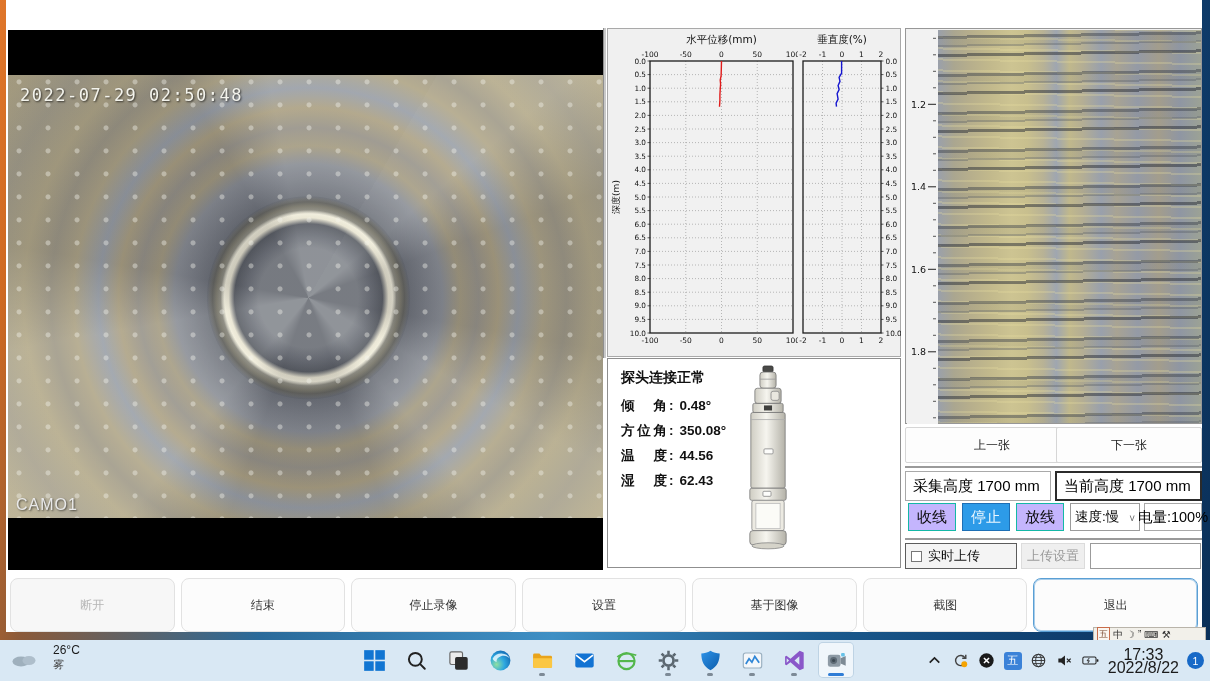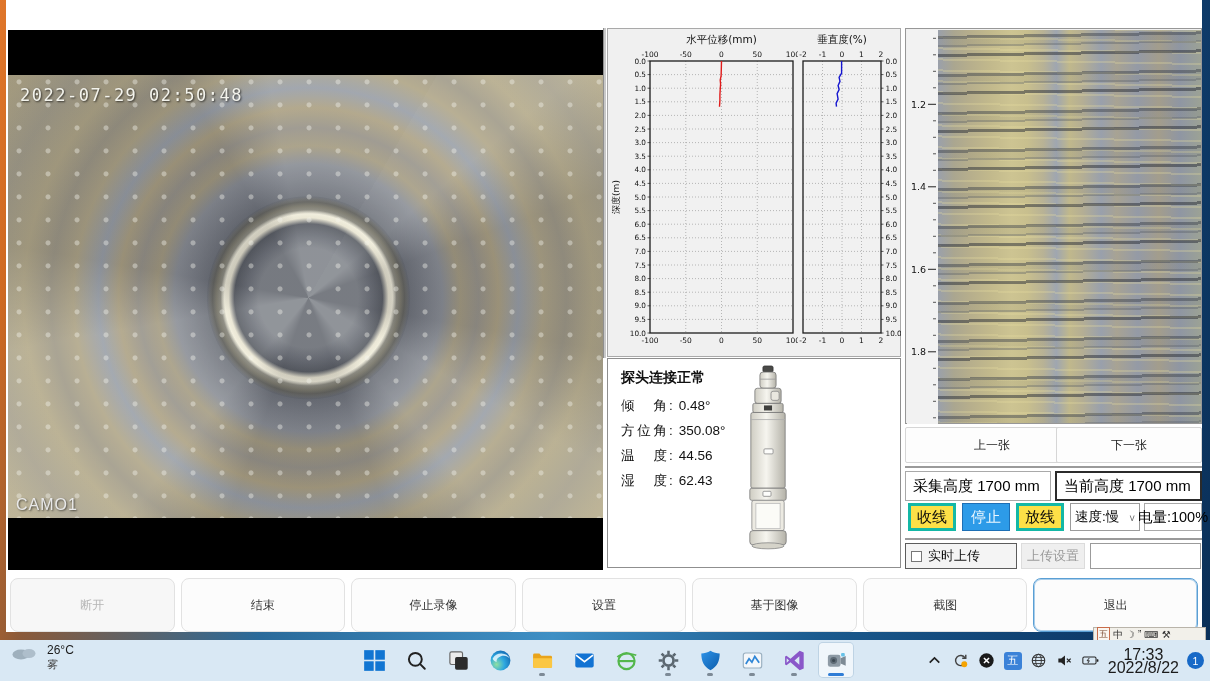--- a/index.html
+++ b/index.html
@@ -28,21 +28,21 @@
 #cam-ts{position:absolute;left:12px;top:55px;font-family:"DejaVu Sans Mono","Liberation Mono",monospace;font-size:17px;letter-spacing:1.5px;color:#f3f3ec;text-shadow:1px 1px 2px rgba(0,0,0,.65)}
 #cam-label{position:absolute;left:8px;top:466px;font-size:16px;letter-spacing:1px;color:#e9e9e9;text-shadow:1px 1px 2px rgba(0,0,0,.6)}
 #splitter{position:absolute;left:597px;top:28px;width:3px;height:330px;background:#c9c9c9;border-left:1px solid #8f8f8f}
 
 #charts{position:absolute;left:601px;top:28px;width:294px;height:329px;background:#f0f0f0;border:1px solid #a9a9a9}
 #chart1{position:absolute;left:2px;top:2px}
 #chart2{position:absolute;left:190px;top:2px}
 
 #probe{position:absolute;left:601px;top:358px;width:294px;height:210px;background:#fff;border:1px solid #8f8f8f}
 #probe-status{position:absolute;left:13px;top:10px;font-size:14px;font-weight:bold;color:#111}
-#probe-fields{position:absolute;left:13px;top:38px;font-size:13.5px;font-weight:normal;color:#111}
+#probe-fields{position:absolute;left:13px;top:38px;font-size:13.5px;font-weight:bold;color:#111}
 .probe-row{display:flex;margin-bottom:7px;align-items:baseline}
 .plabel{display:inline-block;width:46px;text-align:justify;text-align-last:justify}
 .pcolon{margin:0 6px 0 2px}
 #probe-svg{position:absolute;left:112px;top:4px;width:96px;height:202px}
 
 #rightpanel{position:absolute;left:899px;top:28px;width:297px;height:541px}
 #rp-image{position:absolute;left:0;top:0;width:297px;height:396px;background:#f0f0f0;border:1px solid #979797}
 #ruler{position:absolute;left:1px;top:1px;background:#f2f2f2}
 #wall{position:absolute;left:32px;top:1px;width:263px;height:393px;
 background:
@@ -50,41 +50,41 @@
  repeating-linear-gradient(181deg,rgba(232,222,160,.28) 0 2px,transparent 2px 11px),
  linear-gradient(90deg,#9aa0ab 0%,#aaa690 6%,#b6ae8c 12%,#c2b98c 20%,#cdc492 28%,#c8bf8e 34%,#b8b295 40%,#9fa6b0 45%,#c0b88c 50%,#b4ae94 55%,#99a0ac 62%,#a8a393 68%,#949aa6 76%,#a39d8c 84%,#8f96a3 92%,#9ca295 100%);}
 #rp-nav{position:absolute;left:0;top:398px;width:297px;height:38px}
 #rp-nav button{position:absolute;top:1px;height:36px;background:#fdfdfd;border:1px solid #d6d6d6;border-radius:2px;font-size:12px;color:#222;cursor:pointer}
 #btn-prev{left:0;width:174px}#btn-next{left:151px;width:146px}
 #rp-heights{position:absolute;left:0;top:438px;width:297px;height:34px;border-top:2px solid #9a9a9a;padding-top:19px}
 .hbox{position:absolute;top:3px;height:30px;background:#fff;border:1px solid #a9a9a9;font-size:15px;color:#000;display:flex;align-items:center;padding-left:7px}
 #collect-h{left:0;width:146px}#current-h{left:150px;width:147px;border:2px solid #2b2b2b}
 #rp-controls{position:absolute;left:0;top:472px;width:297px;height:36px}
 #rp-controls button{position:absolute;top:3px;height:28px;font-size:15px;cursor:pointer}
-.greenbtn{background:#fde047;border:3px solid #14b8a6;color:#0b0b0b}
+.greenbtn{background:#c4b5fd;border:1px solid #14b8a6;color:#0b0b0b}
 #btn-reelin{left:3px;width:48px}
 .bluebtn{background:#2d9be8;border:1px solid #1d6fb5;color:#eaf6ff}
 #btn-stop{left:57px;width:48px}
 #btn-reelout{left:111px;width:48px}
 #speed{position:absolute;left:165px;top:3px;width:70px;height:28px;background:#fff;border:1px solid #9b9b9b;font-size:13.5px;display:flex;align-items:center;justify-content:space-between;padding:0 4px;cursor:pointer}
 #speed .chev::after{content:"˅";font-size:10px;color:#666}
 #battery-box{position:absolute;left:239px;top:3px;width:58px;height:28px;background:#fff;border:1px solid #a9a9a9;font-size:14.5px;color:#000;display:flex;align-items:center;justify-content:center;white-space:nowrap;overflow:visible}
 #rp-upload{position:absolute;left:0;top:510px;width:297px;height:31px;border-top:2px solid #9a9a9a}
 #upload-check{position:absolute;left:0;top:3px;width:112px;height:26px;border:1px solid #5c5c5c;display:flex;align-items:center;font-size:13px;color:#111;cursor:pointer;background:#f4f4f4}
 #upload-check .cb{width:11px;height:11px;border:1px solid #777;background:#fff;margin:0 6px 0 5px}
 #btn-upset{position:absolute;left:116px;top:3px;width:64px;height:26px;background:#efefef;border:1px solid #dcdcdc;color:#9a9a9a;font-size:13px;cursor:pointer}
 #upload-field{position:absolute;left:185px;top:3px;width:111px;height:26px;background:#fff;border:1px solid #9b9b9b}
 
 #bottombar{position:absolute;left:4px;top:578px;width:1188px;height:54px;display:flex;gap:6px}
 .bbtn{flex:1;background:#fcfcfc;border:1px solid #e2e2e2;border-radius:8px;font-size:12px;color:#333;cursor:pointer}
 .bbtn.disabled{color:#b5b5b5;background:#f7f7f7}
 .bbtn.focused{border:1px solid #5a9fd4;box-shadow:inset 0 0 0 1px #a9cdea}
 
 #taskbar{position:absolute;left:0;top:640px;width:1210px;height:41px;background:#d9e8f4}
-#tb-weather{position:absolute;left:10px;top:3px;display:flex;gap:7px;align-items:flex-start;cursor:pointer}
+#tb-weather{position:absolute;left:10px;top:3px;display:flex;gap:13px;align-items:flex-end;cursor:pointer}
 #tb-weather .wtemp{font-size:12px;color:#1b1b1b}
 #tb-weather .wcond{font-size:11px;color:#444}
 #tb-center{position:absolute;left:50%;top:3px;transform:translateX(-50%);display:flex;gap:8px;align-items:center}
 .tbicon{width:34px;height:34px;border-radius:4px;display:flex;align-items:center;justify-content:center;position:relative;cursor:pointer}
 .tbicon svg{width:23px;height:23px}
 .tbicon.active{background:rgba(255,255,255,.6);box-shadow:0 0 0 1px rgba(150,180,205,.4)}
 .runline{position:absolute;bottom:1px;left:50%;transform:translateX(-50%);width:6px;height:3px;border-radius:2px;background:#7d8a96}
 .tbicon.active .runline{width:16px;background:#2e7cd6}
 #tb-tray{position:absolute;right:6px;top:0;height:41px;display:flex;align-items:center;gap:8px}
 .trayicon{width:18px;height:18px;display:flex;align-items:center;justify-content:center;cursor:pointer}

